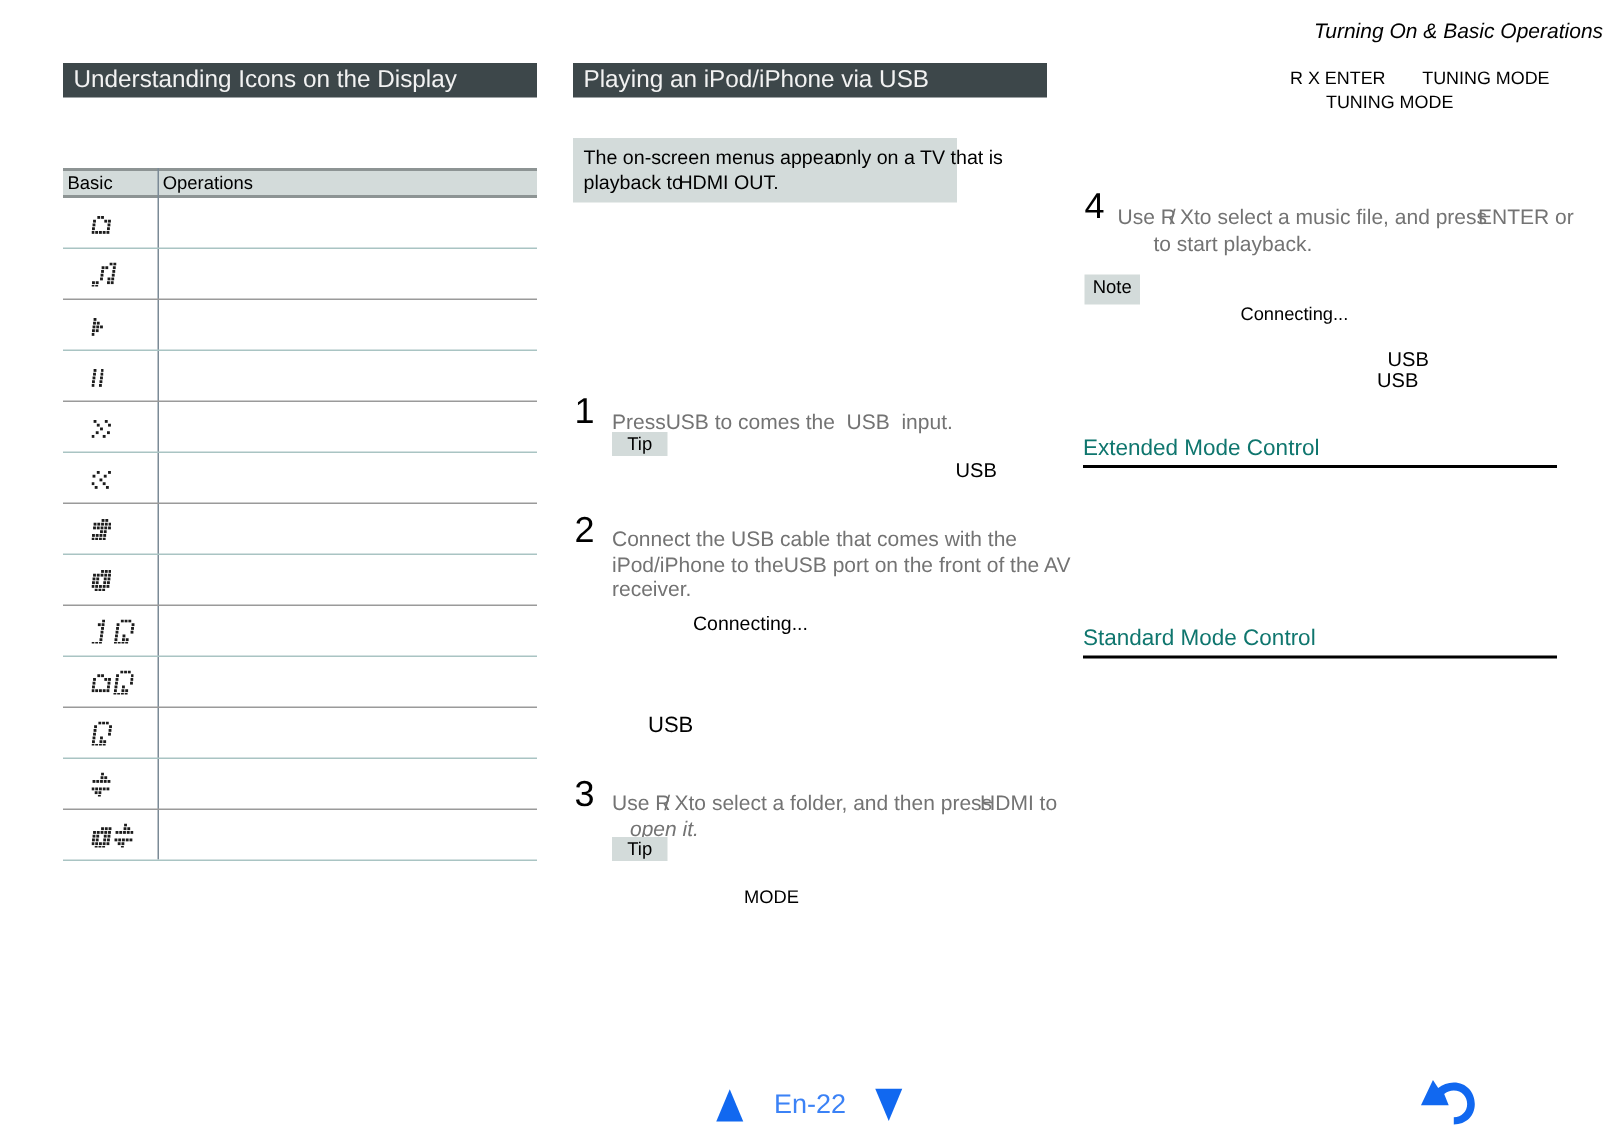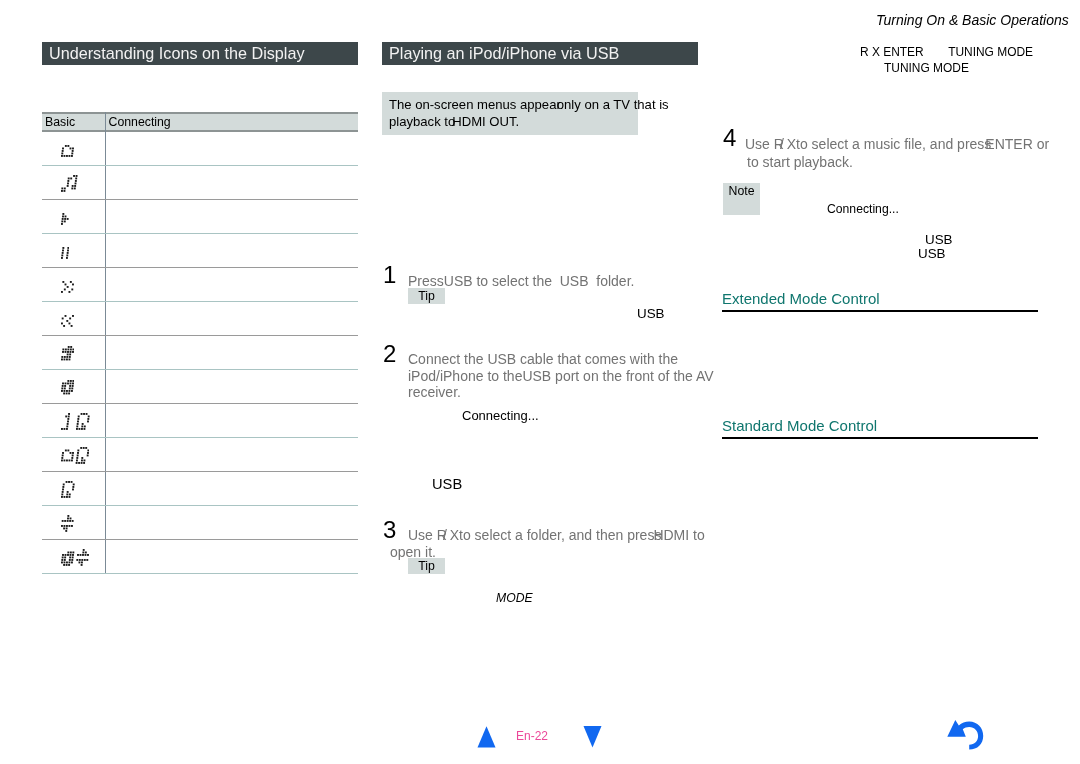--- a/index.html
+++ b/index.html
@@ -27,21 +27,21 @@
   .step-num{position:absolute;font-size:24px;line-height:24px;color:#000;}
   .body{position:absolute;font-size:14px;line-height:16px;color:#737373;white-space:pre;margin-top:10px;}
   .small{position:absolute;font-size:13.2px;line-height:15px;color:#000;white-space:pre;}
 
   
   .subhead{position:absolute;font-size:15px;line-height:18px;color:#0f766e;
            white-space:nowrap;}
   .rule{position:absolute;background:#000;height:2px;}
 
   
-  .pagenum{position:absolute;font-size:12px;line-height:18px;color:#ec4899;
+  .pagenum{position:absolute;font-size:18px;line-height:18px;color:#3b82f6;
            white-space:nowrap;}
 </style>
 </head>
 <body>
 
 <div class="abs" style="left:876px;top:11px;font-size:14px;line-height:18px;white-space:nowrap;font-style:italic;">Turning On &amp; Basic Operations</div>
 
 <div class="abs" style="left:860px;top:43.5px;font-size:11.95px;line-height:17px;white-space:nowrap;">
   <span>R X ENTER</span>
   <span style="display:inline-block;width:18px;"></span>
@@ -50,21 +50,21 @@
 <div class="abs" style="left:884px;top:59.5px;font-size:11.95px;line-height:17px;white-space:nowrap;">TUNING MODE</div>
 
 <div class="secbar" style="left:42px;top:42px;width:316px;">Understanding Icons on the Display</div>
 
 <div>
   <div class="abs" style="left:42px;top:112px;width:316px;height:2px;background:#8d9494;"></div>
   <div class="abs" style="left:42px;top:114px;width:316px;height:16px;background:#d3dbda;"></div>
   <div class="abs" style="left:42px;top:130px;width:316px;height:2px;background:#8d9494;"></div>
   <div class="abs" style="left:105px;top:112px;width:1px;height:461px;background:#7b8a96;"></div>
   <div class="hcell" style="left:45px;top:115px;">Basic</div>
-  <div class="hcell" style="left:108.5px;top:115px;">Connecting</div>
+  <div class="hcell" style="left:108.5px;top:115px;">Operations</div>
   <div id="table-rows">
       <div>
         <div class="abs" style="left:61px;top:145px;width:45px;height:33px;display:flex;align-items:center;">
           <span style="display:block;position:relative;top:-10px;"><svg width="12.95" height="11.90" viewBox="0 0 12.95 11.90" fill="#1c1c1c">
               <rect x="3.90" y="0.00" width="1.9" height="1.9"></rect>
               <rect x="6.40" y="0.00" width="1.9" height="1.9"></rect>
               <rect x="1.05" y="2.50" width="1.9" height="1.9"></rect>
               <rect x="8.55" y="2.50" width="1.9" height="1.9"></rect>
               <rect x="11.05" y="2.50" width="1.9" height="1.9"></rect>
               <rect x="0.70" y="5.00" width="1.9" height="1.9"></rect>
@@ -419,55 +419,55 @@
 
 <div class="greybox" style="left:382px;top:92px;width:256px;height:43px;">
   <span class="t" style="left:7px;top:4px;"><span>The on-screen menus appear</span><span style="margin-left:-4px">only on a TV that is</span></span>
   <span class="t" style="left:7px;top:20.5px;"><span>playback to</span><span style="margin-left:-3px">HDMI OUT.</span></span>
 </div>
 
 <div id="middle-steps">
 
   <div>
     <div class="step-num" style="left:383px;top:263px;">1</div>
-    <div class="body" style="left:408px;top:263px;">PressUSB to select the  USB  folder.</div>
+    <div class="body" style="left:408px;top:263px;">PressUSB to comes the  USB  input.</div>
     <div class="badge" style="left:408px;top:288px;width:37px;height:16px;">Tip</div>
     <div>
         <div class="small" style="left:637px;top:306px;font-size:13.4px;">USB</div>
       </div>
   </div>
 
   <div>
     <div class="step-num" style="left:383px;top:342px;">2</div>
     <div class="body" style="left:408px;top:341px;">Connect the USB cable that comes with the</div>
     <div class="body" style="left:408px;top:357.5px;">iPod/iPhone to theUSB port on the front of the AV</div>
     <div class="body" style="left:408px;top:374px;">receiver.</div>
     <div>
         <div class="small" style="left:462px;top:407.5px;font-size:13px;">Connecting...</div>
         <div class="small" style="left:432px;top:477px;font-size:14.7px;">USB</div>
       </div>
   </div>
 
   <div>
     <div class="step-num" style="left:383px;top:518px;">3</div>
     <div class="body" style="left:408px;top:517px;"><span>Use R</span><span style="margin-left:-4px">/</span><span style="margin-left:-1px"> Xto select a folder, and then press</span><span style="margin-left:-8px">HDMI to</span></div>
-    <div class="body" style="left:390px;top:533.5px;">open it.</div>
+    <div class="body" style="left:420px;top:533.5px;font-style:italic;">open it.</div>
     <div class="badge" style="left:408px;top:558px;width:37px;height:16px;">Tip</div>
     <div>
-        <div class="small" style="left:496px;top:591px;font-size:12.2px;font-style:italic;">MODE</div>
+        <div class="small" style="left:496px;top:591px;font-size:12.2px;">MODE</div>
       </div>
   </div>
 </div>
 
 <div id="right-col">
   <div>
     <div class="step-num" style="left:723px;top:126px;">4</div>
     <div class="body" style="left:745px;top:126px;"><span>Use R</span><span style="margin-left:-4px">/</span><span style="margin-left:-1px"> Xto select a music file, and press</span><span style="margin-left:-6px">ENTER or</span></div>
-    <div class="body" style="left:747px;top:144px;">to start playback.</div>
-    <div class="badge" style="left:723px;top:183px;width:37px;height:32px;">Note</div>
+    <div class="body" style="left:769px;top:144px;">to start playback.</div>
+    <div class="badge" style="left:723px;top:183px;width:37px;height:20px;">Note</div>
     <div>
         <div class="small" style="left:827px;top:201.5px;font-size:12.2px;">Connecting...</div>
         <div class="small" style="left:925px;top:231.5px;font-size:13.4px;">USB</div>
         <div class="small" style="left:918px;top:245.5px;font-size:13.4px;">USB</div>
       </div>
   </div>
 
   <div>
     <div class="subhead" style="left:722px;top:290px;">Extended Mode Control</div>
     <div class="rule" style="left:722px;top:310px;width:316px;"></div>

